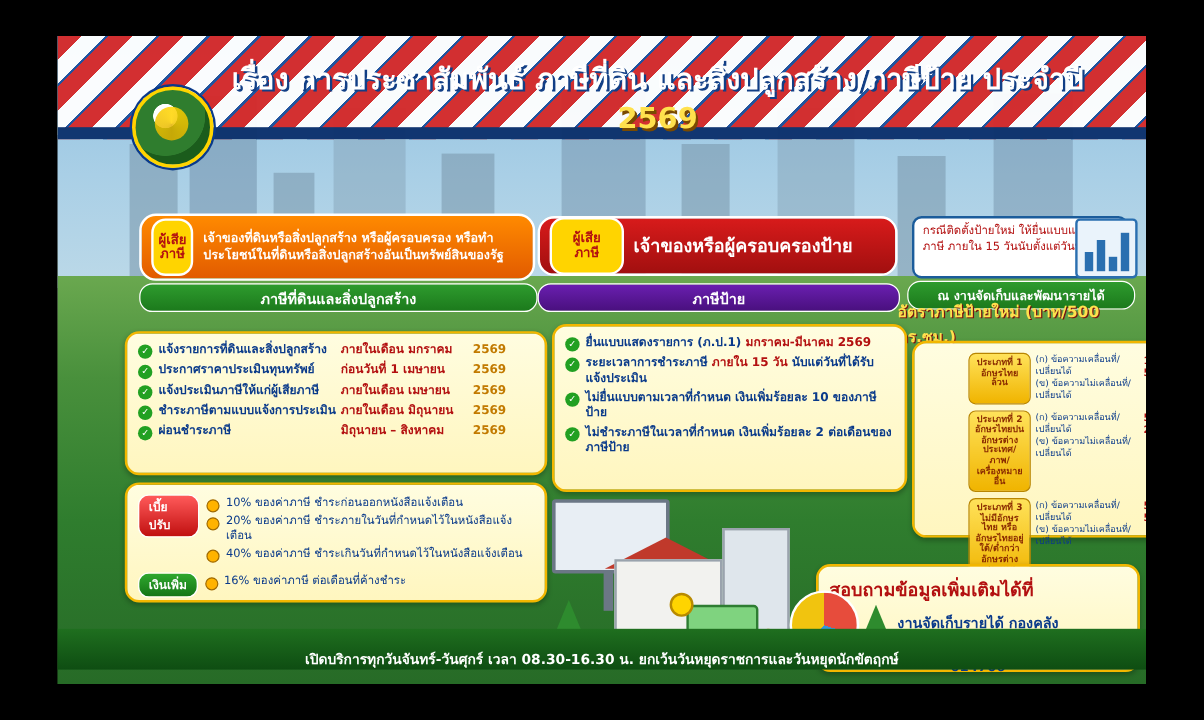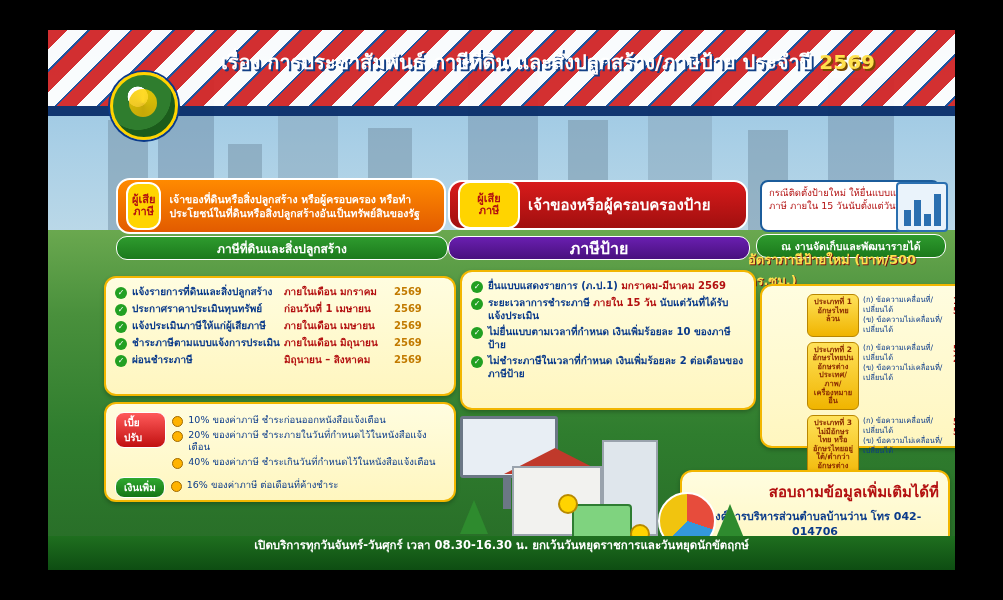--- a/index.html
+++ b/index.html
@@ -15,21 +15,21 @@
     background:linear-gradient(180deg,#6aa84f 0%,#49903c 25%,#2f7d2e 60%,#276b27 100%);}
   
   .ribbon{position:absolute;left:0;top:0;width:100%;height:86px;
     background:repeating-linear-gradient(135deg,#d62828 0 14px,#ffffff 14px 28px,#1b4e9b 28px 30px);
     opacity:.95;}
   .ribbon:after{content:"";position:absolute;left:0;bottom:0;width:100%;height:10px;background:#0a2f6b;}
   .hdr{position:absolute;left:0;top:0;width:100%;height:92px;}
   .hdr-inner{position:absolute;left:120px;top:10px;width:760px;text-align:center;}
   .title1{font-size:29px;font-weight:bold;color:#ffd400;text-shadow:2px 2px 0 #8a0b0b,-1px -1px 0 #8a0b0b;letter-spacing:.5px;}
   .title1 .w{color:#ffffff;text-shadow:2px 2px 0 #0a3a8a,-1px -1px 0 #0a3a8a;}
-  .title2{margin-top:6px;font-size:20px;font-weight:bold;color:#ffffff;text-shadow:2px 2px 0 #123f86;}
+  .title2{margin-top:6px;font-size:24px;font-weight:bold;color:#ffffff;text-shadow:2px 2px 0 #123f86;}
   .title2 .y{color:#ffe14d;text-shadow:2px 2px 0 #7a4a00;}
   .seal{position:absolute;left:62px;top:42px;width:62px;height:62px;border-radius:50%;
     background:radial-gradient(circle at 40% 35%,#fff 0 18%,#2f7d2e 19% 60%,#1b5c1c 61% 100%);
     border:3px solid #ffd400;box-shadow:0 0 0 2px #0a3a8a;}
   .seal:after{content:"";position:absolute;left:16px;top:14px;width:28px;height:28px;border-radius:50%;
     background:conic-gradient(#ffd400,#e0b000,#ffd400);opacity:.85;}
   
   .tag{position:absolute;border-radius:14px;color:#fff;font-weight:bold;display:flex;align-items:center;}
   .tag .bubble{width:58px;height:44px;border-radius:12px;background:#ffd400;color:#b31010;
     font-size:11px;line-height:1.05;display:flex;flex-direction:column;align-items:center;justify-content:center;
@@ -37,21 +37,21 @@
   .tagA{left:68px;top:148px;width:330px;height:56px;background:linear-gradient(180deg,#ff8a00,#e25b00);
     border:2px solid #ffffff;padding:0 8px;box-sizing:border-box;}
   .tagA .txt{font-size:10.5px;line-height:1.35;color:#ffffff;}
   .tagB{left:400px;top:150px;width:300px;height:50px;background:linear-gradient(180deg,#d81b1b,#a10f0f);
     border:2px solid #ffffff;padding:0 8px;box-sizing:border-box;}
   .tagB .txt{font-size:15px;color:#ffffff;}
   .bandA{position:absolute;left:68px;top:206px;width:330px;height:22px;border-radius:11px;
     background:linear-gradient(180deg,#2e9b2e,#1c7a1c);color:#fff;font-size:12px;font-weight:bold;
     display:flex;align-items:center;justify-content:center;border:1px solid #fff;}
   .bandB{position:absolute;left:400px;top:206px;width:300px;height:22px;border-radius:11px;
-    background:linear-gradient(180deg,#6a1fb0,#49107e);color:#fff;font-size:16px;font-weight:bold;
+    background:linear-gradient(180deg,#6a1fb0,#49107e);color:#fff;font-size:12px;font-weight:bold;
     display:flex;align-items:center;justify-content:center;border:1px solid #fff;}
   
   .rcard{position:absolute;left:712px;top:150px;width:180px;height:52px;border-radius:8px;
     background:#fff;border:2px solid #1b5c9b;padding:5px 7px;box-sizing:border-box;color:#b31010;
     font-size:9.5px;line-height:1.35;}
   .rbar{position:absolute;left:708px;top:204px;width:188px;height:22px;border-radius:11px;
     background:linear-gradient(180deg,#2e9b2e,#1c7a1c);color:#fff;font-size:10.5px;font-weight:bold;
     display:flex;align-items:center;justify-content:center;border:1px solid #fff;text-align:center;}
   .rbar2{position:absolute;left:700px;top:228px;width:200px;height:24px;color:#ffe14d;font-size:13px;font-weight:bold;
     display:flex;align-items:center;justify-content:center;text-shadow:1px 1px 0 #7a1010;}
@@ -83,26 +83,26 @@
   .bdot{flex:none;width:9px;height:9px;border-radius:50%;background:#ffb300;border:1px solid #a06a00;margin:2px 5px 0 0;}
   .p4 .pt{color:#0a3a8a;font-size:9.5px;}
   
   .trow{display:flex;align-items:stretch;margin-bottom:5px;}
   .tnum{flex:none;width:52px;border-radius:6px;background:linear-gradient(180deg,#ffe25a,#f0b400);
     border:1px solid #b98600;font-size:7.5px;line-height:1.15;color:#8a2b00;font-weight:bold;
     padding:3px 3px;box-sizing:border-box;text-align:center;}
   .tdesc{flex:1;font-size:7.5px;line-height:1.35;color:#0a3a8a;padding:1px 4px;}
   .tval{flex:none;width:22px;text-align:left;font-size:8.5px;font-weight:bold;color:#b31010;padding-top:2px;}
   
-  .c1{color:#b31010;font-weight:bold;font-size:15px;text-align:right;}
+  .c1{color:#b31010;font-weight:bold;font-size:15px;text-align:left;}
   .c2{color:#0a3a8a;font-weight:bold;font-size:12px;text-align:center;margin-top:5px;}
   .c3{color:#0a3a8a;font-weight:bold;font-size:11px;text-align:center;margin-top:3px;}
   
-  .bbar{position:absolute;left:0;bottom:0;width:100%;height:34px;background:linear-gradient(180deg,#1f6f1f,#0e4d12);
-    display:flex;align-items:flex-start;justify-content:center;color:#fff;font-size:11.5px;font-weight:bold;}
+  .bbar{position:absolute;left:0;bottom:12px;width:100%;height:34px;background:linear-gradient(180deg,#1f6f1f,#0e4d12);
+    display:flex;align-items:flex-end;justify-content:center;color:#fff;font-size:11.5px;font-weight:bold;}
   
   .illus{position:absolute;left:404px;top:378px;width:300px;height:150px;}
   .board{position:absolute;left:8px;top:8px;width:92px;height:56px;background:#e8eef4;border:3px solid #6b7785;border-radius:3px;}
   .board:after{content:"";position:absolute;left:40px;top:56px;width:8px;height:34px;background:#6b7785;}
   .house{position:absolute;left:60px;top:58px;width:86px;height:66px;background:#f2f2ef;border:2px solid #9aa3ad;}
   .roof{position:absolute;left:52px;top:40px;width:0;height:0;border-left:51px solid transparent;border-right:51px solid transparent;border-bottom:26px solid #c0392b;}
   .hi{position:absolute;left:150px;top:32px;width:52px;height:92px;background:#dfe6ec;border:2px solid #9aa3ad;}
   .cash{position:absolute;left:120px;top:96px;width:56px;height:34px;background:#7fd37f;border:2px solid #2e7d32;border-radius:4px;}
   .coin{position:absolute;width:16px;height:16px;border-radius:50%;background:#ffd400;border:2px solid #b88a00;}
   .pie{position:absolute;left:206px;top:84px;width:54px;height:54px;border-radius:50%;
@@ -299,20 +299,21 @@
             <div>52</div>
             <div>50</div>
           </div>
         </div>
       </div>
     </div>
 
     <div class="panel p6">
       <div class="p-in">
         <div class="c1">สอบถามข้อมูลเพิ่มเติมได้ที่</div>
+        <div class="c2">งานจัดเก็บรายได้ กองคลัง</div>
         <div class="c3">องค์การบริหารส่วนตำบลบ้านว่าน โทร 042-014706</div>
       </div>
     </div>
 
     <div class="illus">
       <div class="board"></div>
       <div class="roof"></div>
       <div class="house"></div>
       <div class="hi"></div>
       <div class="cash"></div>

